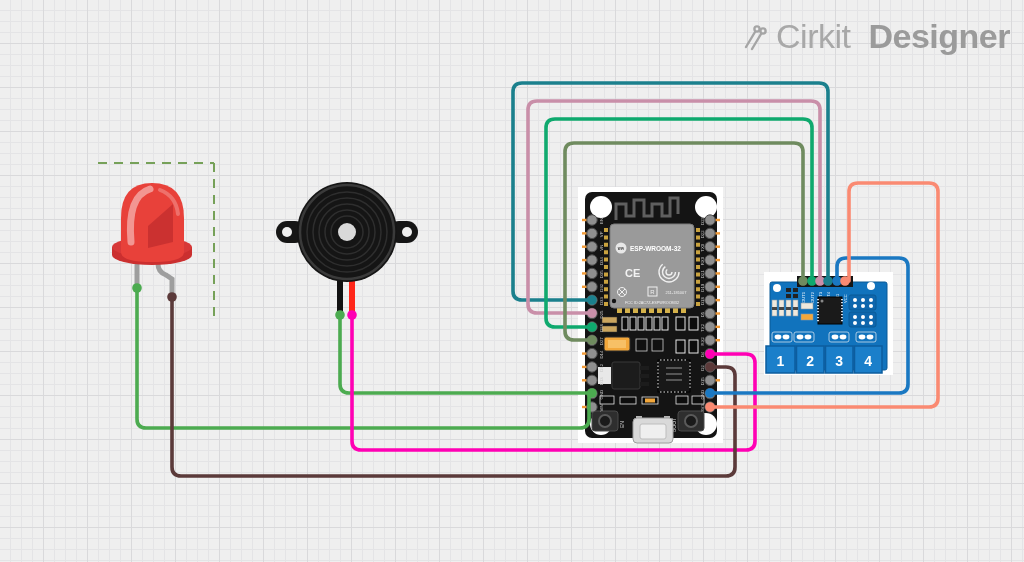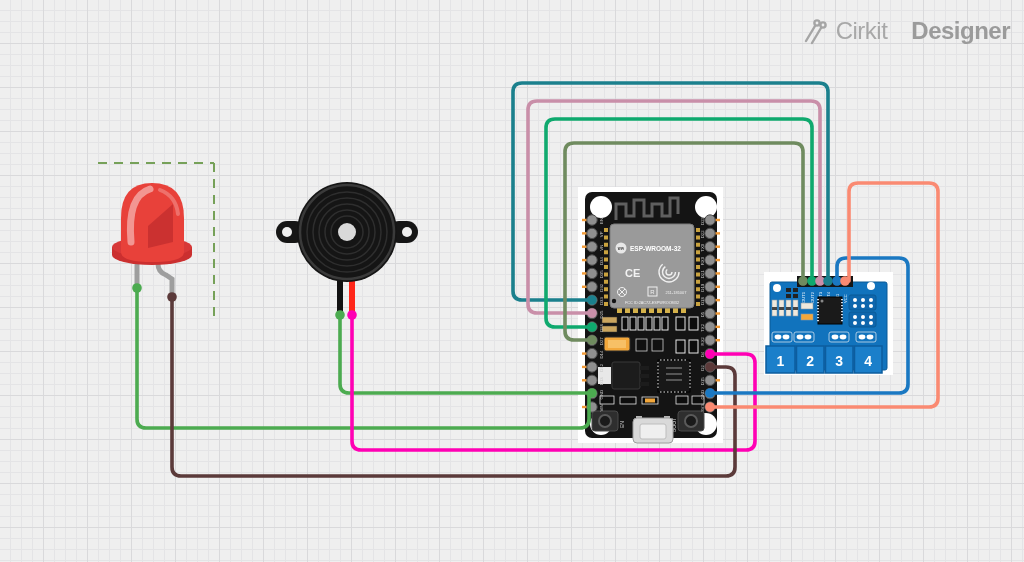--- a/index.html
+++ b/index.html
@@ -8,24 +8,24 @@
     position:relative;width:1024px;height:562px;overflow:hidden;
     background-image:
       repeating-linear-gradient(to right, transparent 0 43px, #d9d9db 43px 44px),
       repeating-linear-gradient(to bottom, transparent 0 43px, #d9d9db 43px 44px),
       repeating-linear-gradient(to right, transparent 0 10px, #e4e4e6 10px 11px),
       repeating-linear-gradient(to bottom, transparent 0 10px, #e4e4e6 10px 11px);
     background-color:#efefef;
   }
   .logo{
     position:absolute;top:17px;right:14px;display:flex;align-items:center;gap:6px;
-    color:#a3a3a3;font-size:24px;letter-spacing:-0.5px;user-select:none;
+    color:#a3a3a3;font-size:34px;letter-spacing:-0.5px;user-select:none;
   }
   .logo .lt{font-weight:500;color:#a8a8a8;}
-  .logo .lb{font-weight:800;color:#9b9b9b;margin-left:18px;}
+  .logo .lb{font-weight:800;color:#9b9b9b;margin-left:12px;}
   svg{position:absolute;left:0;top:0;}
   text{font-family:"Liberation Sans",sans-serif;}
 </style>
 </head>
 <body>
 
 <div class="canvas">
 
   <svg id="scene" width="1024" height="562" viewBox="0 0 1024 562">
 

